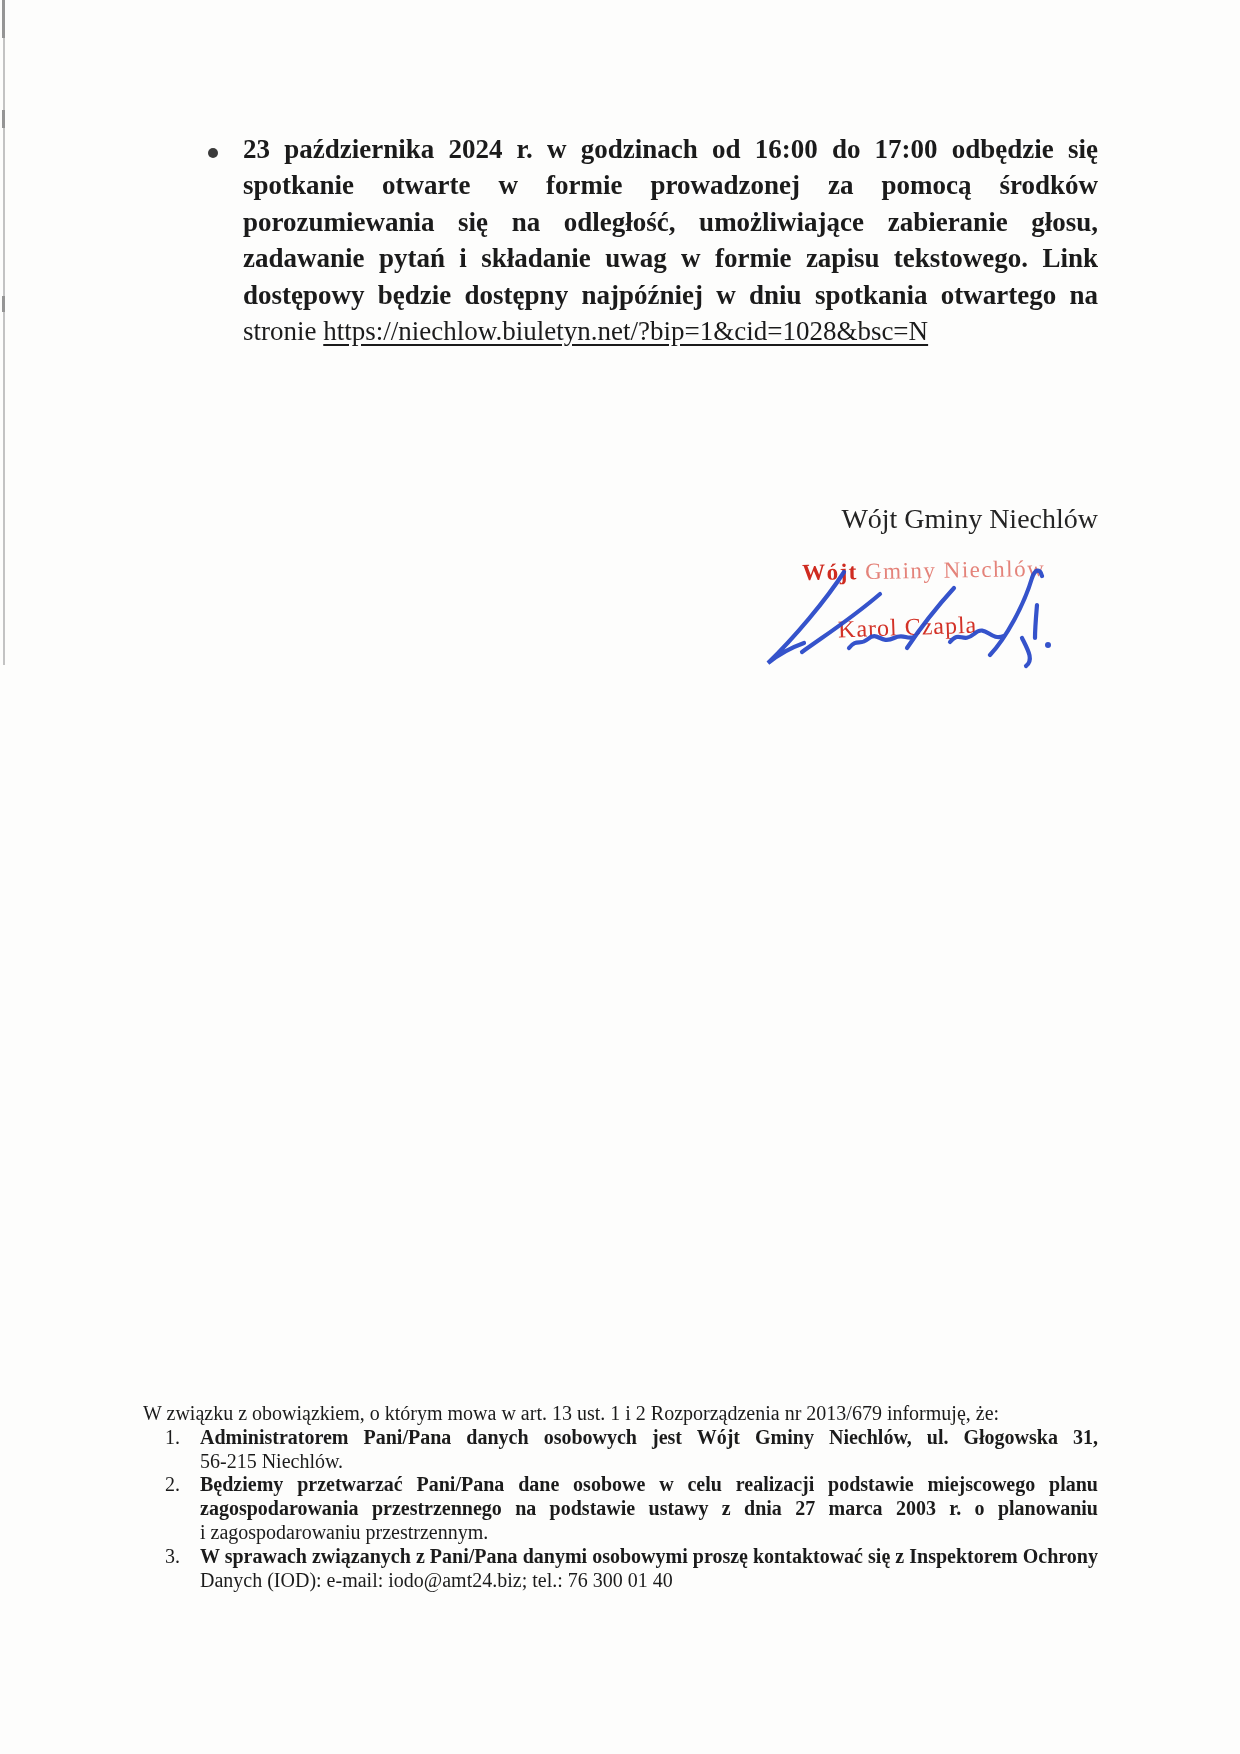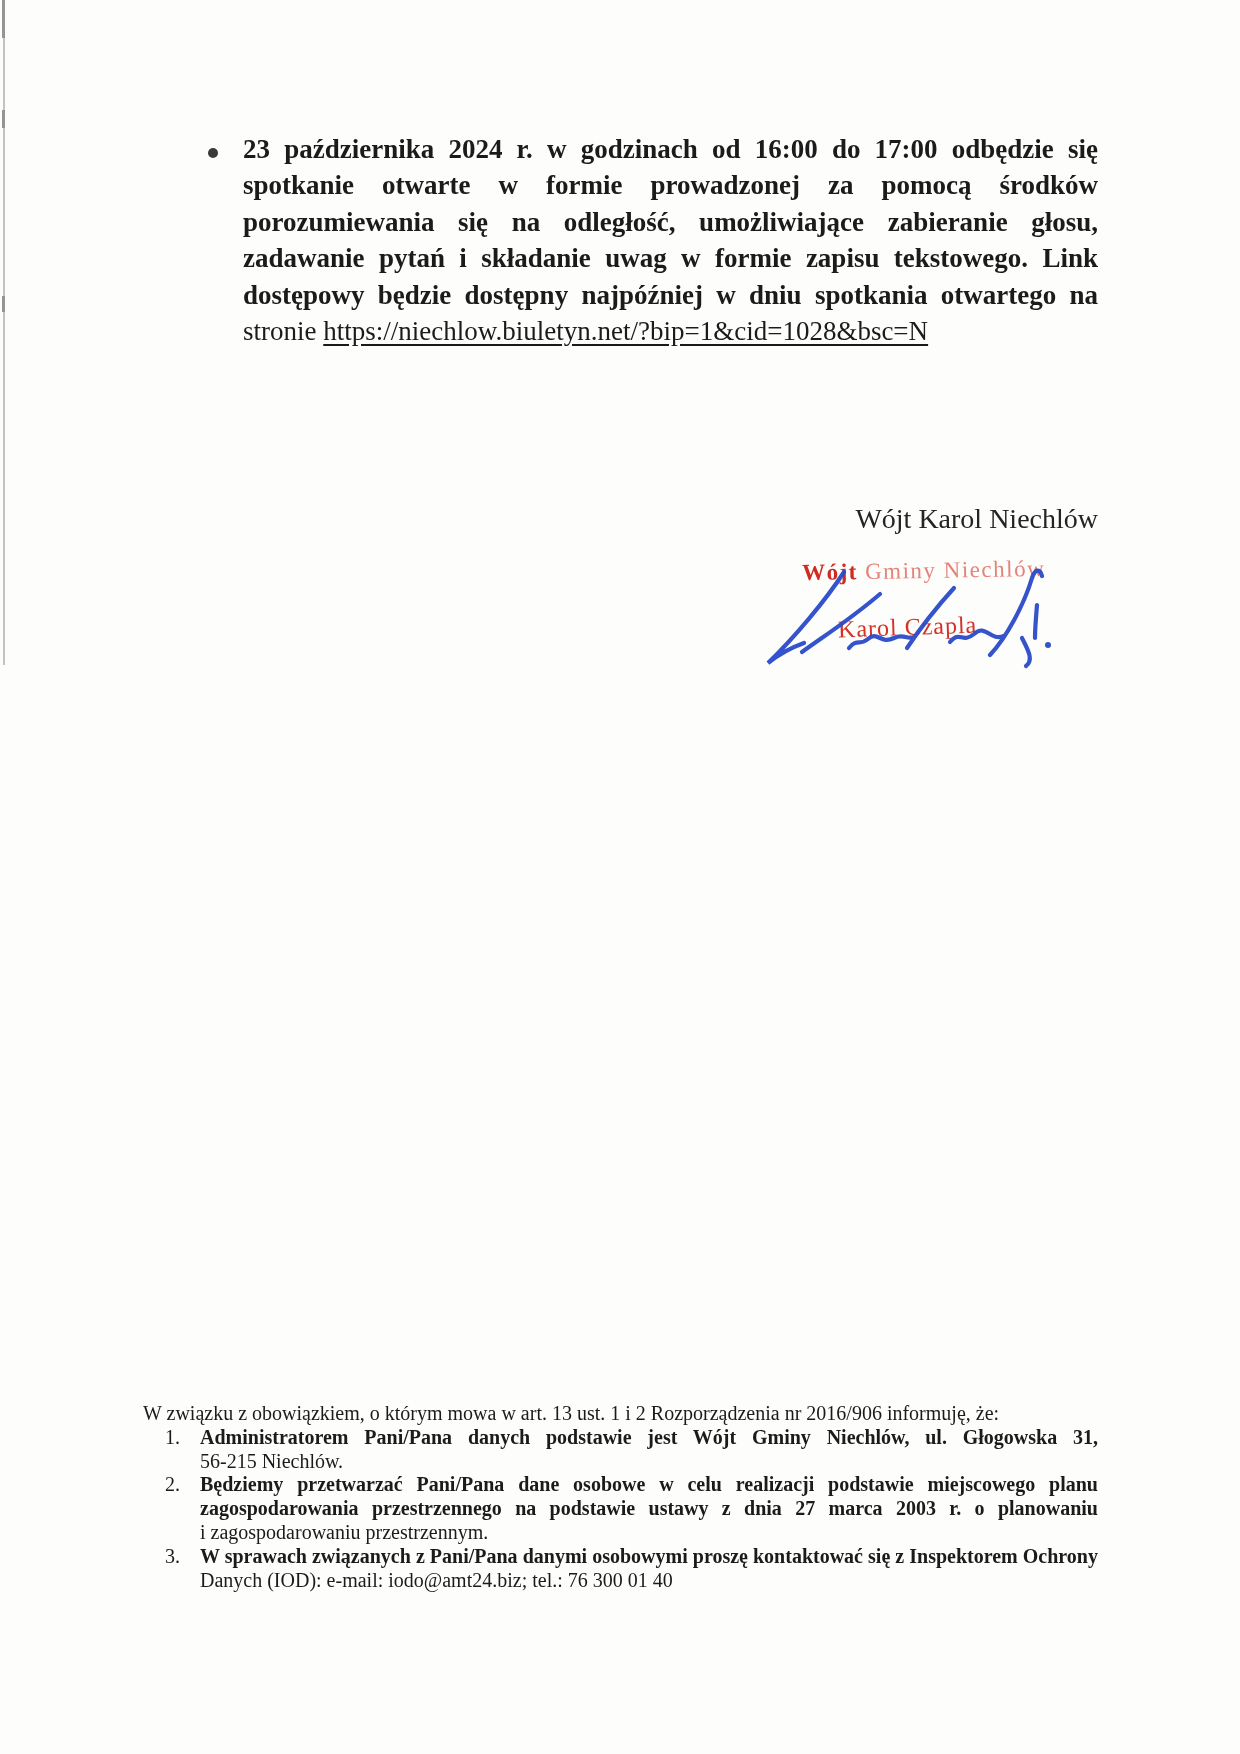--- a/index.html
+++ b/index.html
@@ -96,21 +96,21 @@
     <div class="jl">spotkanie otwarte w formie prowadzonej za pomocą środków</div>
     <div class="jl">porozumiewania się na odległość, umożliwiające zabieranie głosu,</div>
     <div class="jl">zadawanie pytań i składanie uwag w formie zapisu tekstowego. Link</div>
     <div class="jl">dostępowy będzie dostępny najpóźniej w dniu spotkania otwartego na</div>
     <div class="ll">
       <span>stronie </span><a class="doc-link">https://niechlow.biuletyn.net/?bip=1&amp;cid=1028&amp;bsc=N</a>
     </div>
   </div>
 
 
-  <div class="sig-title">Wójt Karol Niechlów</div>
+  <div class="sig-title">Wójt Gminy Niechlów</div>
 
   <div class="stamp-block">
     <div class="stamp-line1">
       <span class="w1">Wójt</span>
       <span class="w2">Gminy Niechlów</span>
     </div>
     <div class="stamp-line2">Karol Czapla</div>
     <svg class="pen-svg" width="330" height="130" viewBox="0 0 330 130" fill="none">
       <g stroke="#2b4ac9" stroke-width="4.2" stroke-linecap="round" fill="none" opacity="0.95">
         <path d="M92,22 C74,50 42,88 16,113 C26,105 38,98 52,93"></path>
@@ -120,26 +120,26 @@
         <path d="M198,92 C208,80 210,94 222,84 C234,73 238,92 252,86"></path>
         <path d="M238,105 C254,88 272,55 280,28 C283,19 288,18 290,26"></path>
         <path d="M270,88 C276,100 282,110 274,116"></path>
         <path d="M285,55 C284,67 283,78 283,88"></path>
         <circle cx="296" cy="95" r="3" fill="#2b4ac9" stroke="none"></circle>
       </g>
     </svg>
   </div>
 
   <div class="footer">
-    <div class="ll">W związku z obowiązkiem, o którym mowa w art. 13 ust. 1 i 2 Rozporządzenia nr 2016/906 informuję, że:</div>
+    <div class="ll">W związku z obowiązkiem, o którym mowa w art. 13 ust. 1 i 2 Rozporządzenia nr 2013/679 informuję, że:</div>
 
     <div class="fitem">
       <div class="fnum">1.</div>
       <div class="ftext">
-        <div class="jl">Administratorem Pani/Pana danych podstawie jest Wójt Gminy Niechlów, ul. Głogowska 31,</div>
+        <div class="jl">Administratorem Pani/Pana danych osobowych jest Wójt Gminy Niechlów, ul. Głogowska 31,</div>
         <div class="ll">56-215 Niechlów.</div>
       </div>
     </div>
 
     <div class="fitem">
       <div class="fnum">2.</div>
       <div class="ftext">
         <div class="jl">Będziemy przetwarzać Pani/Pana dane osobowe w celu realizacji podstawie miejscowego planu</div>
         <div class="jl">zagospodarowania przestrzennego na podstawie ustawy z dnia 27 marca 2003 r. o planowaniu</div>
         <div class="ll">i zagospodarowaniu przestrzennym.</div>

